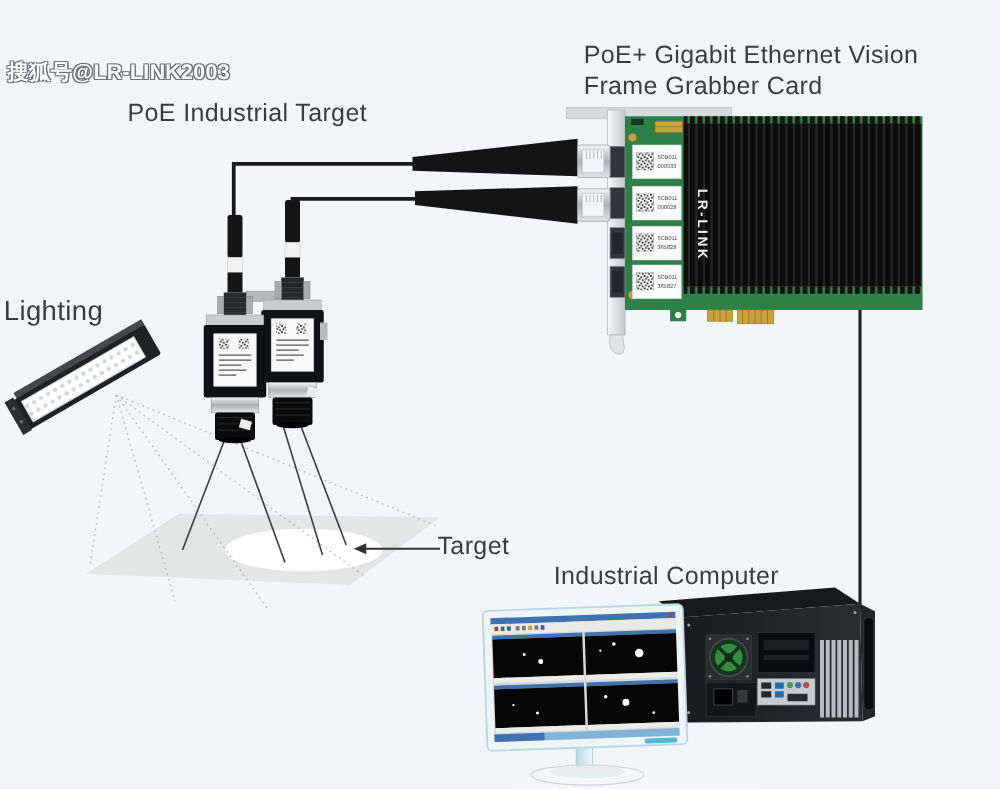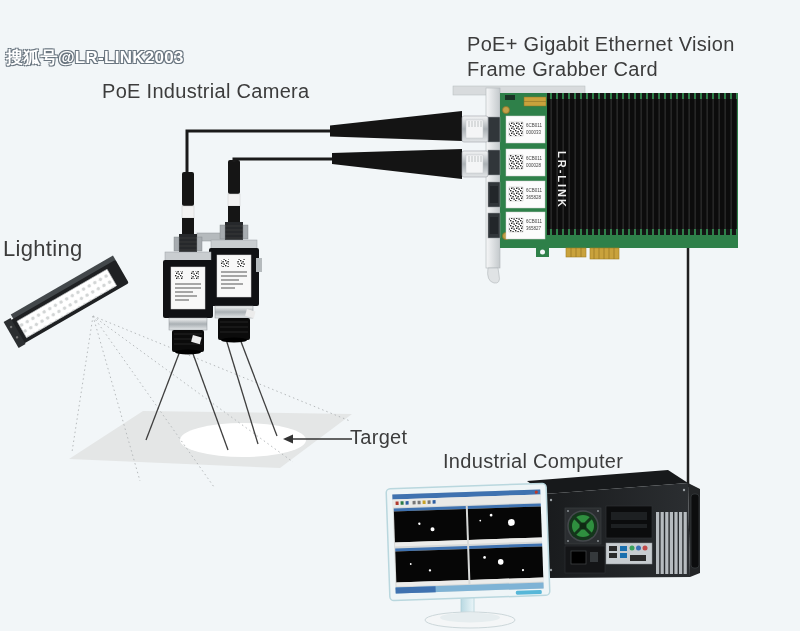--- a/index.html
+++ b/index.html
@@ -333,18 +333,18 @@
         <rect x="394" y="585" width="40" height="6" fill="#3f72b0"></rect>
       </g>
       <rect x="514" y="592.5" width="26" height="4" rx="1.5" fill="#57b7d8"></rect>
     </g>
   </g>
 </svg>
 
 <div class="lbl watermark">搜狐号@LR-LINK2003</div>
 <div class="lbl lbl-card1">PoE+ Gigabit Ethernet Vision</div>
 <div class="lbl lbl-card2">Frame Grabber Card</div>
-<div class="lbl lbl-camera">PoE Industrial Camera</div>
+<div class="lbl lbl-camera">PoE Industrial Target</div>
 <div class="lbl lbl-lighting">Lighting</div>
 <div class="lbl lbl-target">Target</div>
 <div class="lbl lbl-computer">Industrial Computer</div>
 
 </div>
 
 </body></html>

